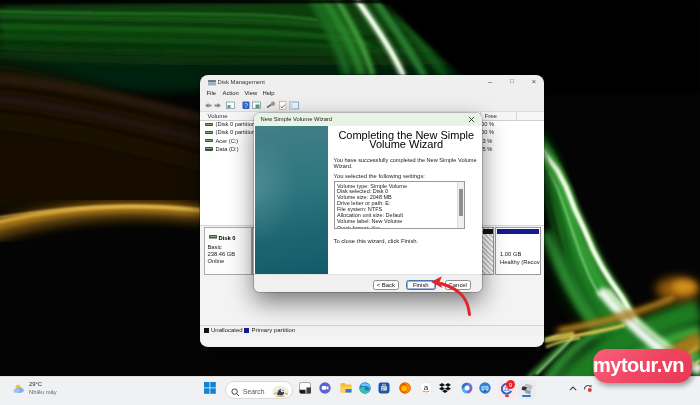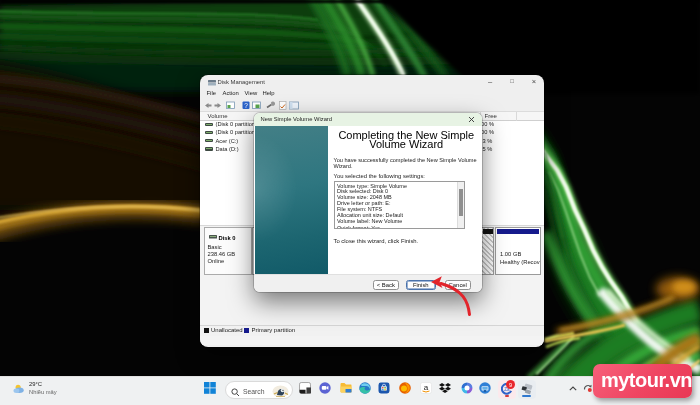--- a/index.html
+++ b/index.html
@@ -51,24 +51,24 @@
   #lbox .li { height:6.17px; padding-left:2.5px; white-space:nowrap; font-size:5.5px; }
   #sbar { position:absolute; right:0; top:0; width:6.5px; height:100%; background:#f0f0f0; border-left:1px solid #dcdcdc; }
   #sthumb { position:absolute; left:1px; right:1px; top:7px; height:27px; background:#8f8f8f; }
 
   
   #taskbar { position:absolute; left:0; right:0; bottom:0; height:29.5px; background:#eff1f2; border-top:1px solid #e2e2e2; }
   .tbi { position:absolute; top:5.5px; width:12px; height:12px; }
 
   
   #badge {
-    position:absolute; left:593px; top:364px; width:99px; height:33.5px;
+    position:absolute; left:593px; top:349px; width:99px; height:33.5px;
     background:linear-gradient(135deg,#f7607a 0%, #ef4562 55%, #e83854 100%);
-    border-radius:7px; box-shadow:2px 3px 5px rgba(0,0,0,.35);
-    color:#fff; font-weight:bold; font-size:20px; text-align:right; line-height:33px;
+    border-radius:14px; box-shadow:2px 3px 5px rgba(0,0,0,.35);
+    color:#fff; font-weight:bold; font-size:20px; text-align:left; line-height:33px;
     letter-spacing:-0.5px;
   }
 </style>
 </head>
 <body>
 <div id="screen">
   <svg id="wall" width="700" height="405" viewBox="0 0 700 405">
     <defs>
       <filter id="b8" x="-40%" y="-40%" width="180%" height="180%">
           <feGaussianBlur stdDeviation="8"></feGaussianBlur>

